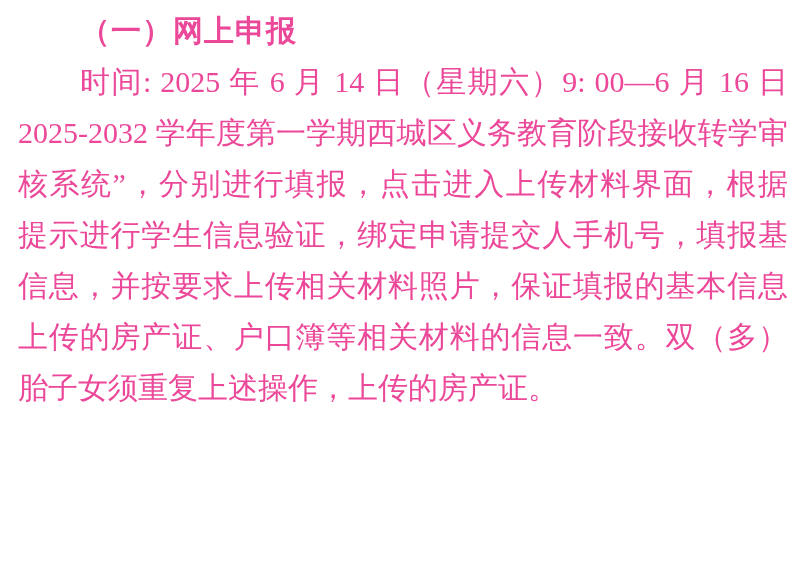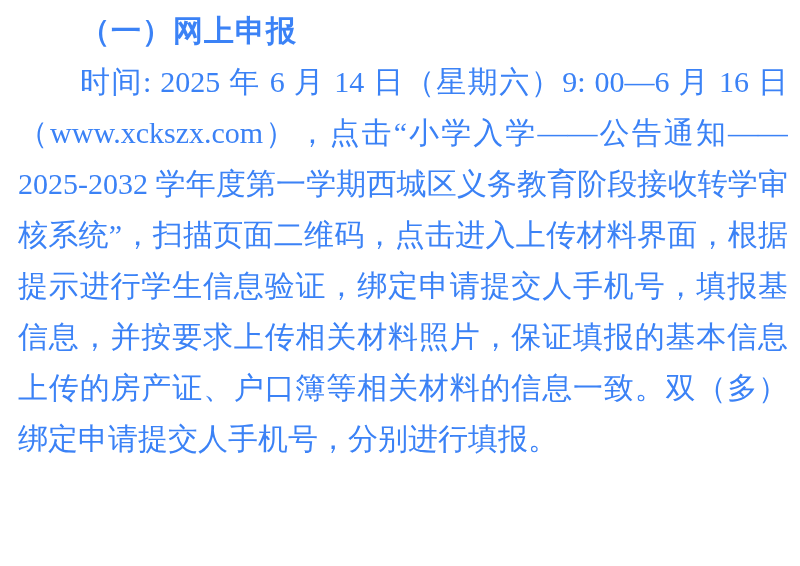--- a/index.html
+++ b/index.html
@@ -34,23 +34,22 @@
   .just {
     text-align: justify;
     text-align-last: justify;
     text-justify: distribute;
     text-justify: inter-character;
   }
 </style>
 </head>
 <body style="background: rgb(255, 255, 255);">
 
-<div class="page" style="color: #3b82f6;">
+<div class="page" style="color: #ec4899;">
   <div class="line heading indent">（一）网上申报</div>
   <div class="line indent just">时间: 2025 年 6 月 14 日（星期六）9: 00—6 月 16 日（星</div>
-  <div class="line just">（www.xckszx.com），点击“小学入学——公告通知——</div>
   <div class="line just">2025-2032 学年度第一学期西城区义务教育阶段接收转学审</div>
-  <div class="line just">核系统”，扫描页面二维码，点击进入上传材料界面，根据</div>
+  <div class="line just">核系统”，分别进行填报，点击进入上传材料界面，根据</div>
   <div class="line just">提示进行学生信息验证，绑定申请提交人手机号，填报基本</div>
   <div class="line just">信息，并按要求上传相关材料照片，保证填报的基本信息与</div>
   <div class="line just">上传的房产证、户口簿等相关材料的信息一致。双（多）胞</div>
-  <div class="line">绑定申请提交人手机号，分别进行填报。</div>
+  <div class="line">胎子女须重复上述操作，上传的房产证。</div>
 </div>
 
 </body></html>

